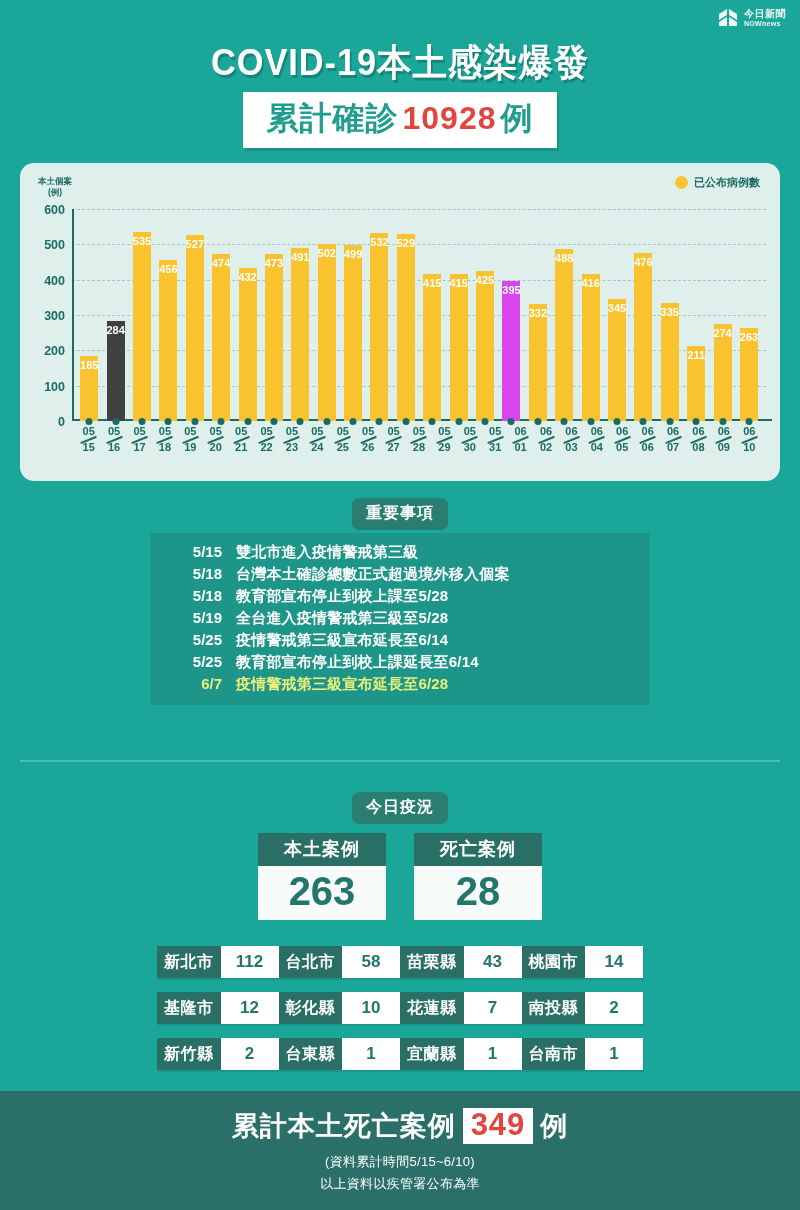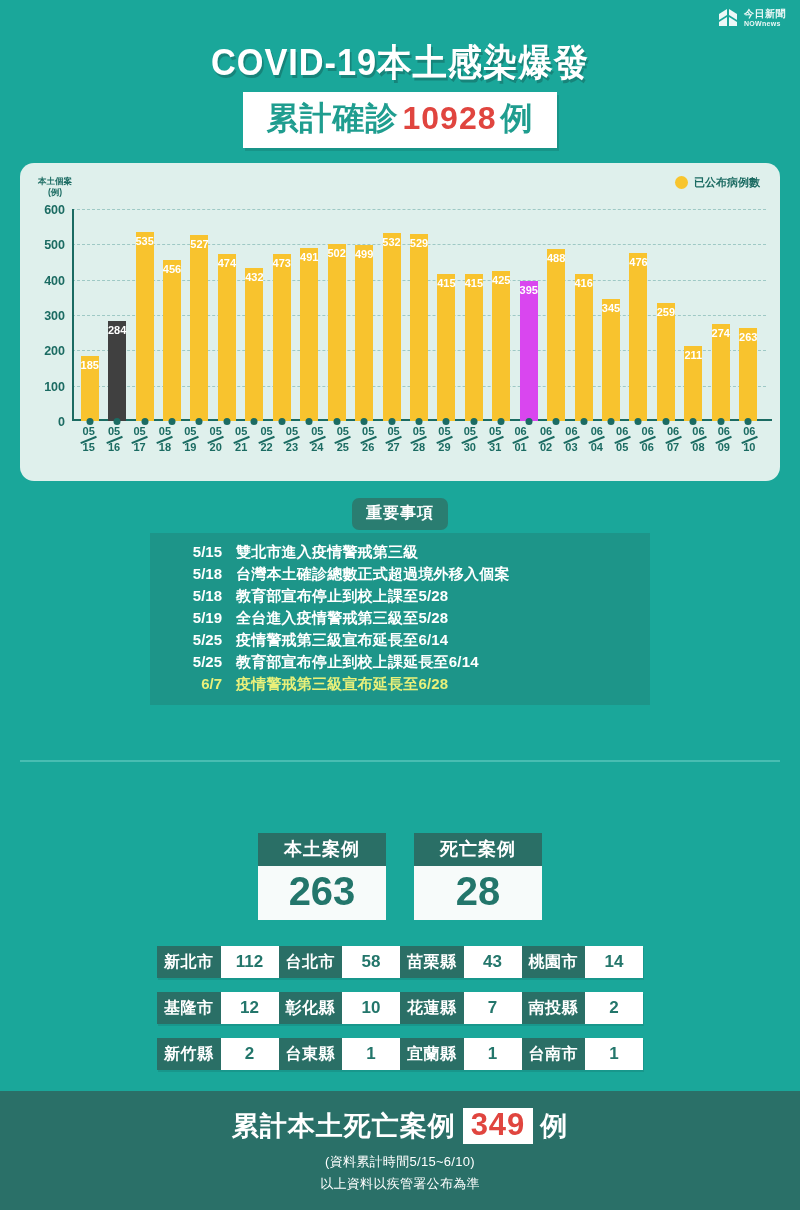--- a/index.html
+++ b/index.html
@@ -433,20 +433,26 @@
             </div>
             <span class="axis-dot"></span>
           </div>
           <div class="bar-col">
             <div class="bar" style="height: 139.567px; background: #d946ef;">
               <span class="bar-value">395</span>
             </div>
             <span class="axis-dot"></span>
           </div>
           <div class="bar-col">
+            <div class="bar" style="height: 117.307px; background: rgb(248, 195, 46);">
+              <span class="bar-value">332</span>
+            </div>
+            <span class="axis-dot"></span>
+          </div>
+          <div class="bar-col">
             <div class="bar" style="height: 172.427px; background: rgb(248, 195, 46);">
               <span class="bar-value">488</span>
             </div>
             <span class="axis-dot"></span>
           </div>
           <div class="bar-col">
             <div class="bar" style="height: 146.987px; background: rgb(248, 195, 46);">
               <span class="bar-value">416</span>
             </div>
             <span class="axis-dot"></span>
@@ -458,21 +464,21 @@
             <span class="axis-dot"></span>
           </div>
           <div class="bar-col">
             <div class="bar" style="height: 168.187px; background: rgb(248, 195, 46);">
               <span class="bar-value">476</span>
             </div>
             <span class="axis-dot"></span>
           </div>
           <div class="bar-col">
             <div class="bar" style="height: 118.367px; background: rgb(248, 195, 46);">
-              <span class="bar-value">259</span>
+              <span class="bar-value">335</span>
             </div>
             <span class="axis-dot"></span>
           </div>
           <div class="bar-col">
             <div class="bar" style="height: 74.5533px; background: rgb(248, 195, 46);">
               <span class="bar-value">211</span>
             </div>
             <span class="axis-dot"></span>
           </div>
           <div class="bar-col">
@@ -658,20 +664,23 @@
         <div class="event-text">教育部宣布停止到校上課延長至6/14</div>
       </div>
       <div class="event-row hl">
         <div class="event-date">6/7</div>
         <div class="event-text">疫情警戒第三級宣布延長至6/28</div>
       </div>
     </div>
 
   <div class="divider"></div>
 
+  <div class="badge-row" id="today-badge-row">
+    <span class="badge">今日疫況</span>
+  </div>
 
   <div class="today-cards" id="today-cards">
       <div class="stat-card">
         <div class="stat-head">本土案例</div>
         <div class="stat-body">263</div>
       </div>
       <div class="stat-card">
         <div class="stat-head">死亡案例</div>
         <div class="stat-body">28</div>
       </div>

